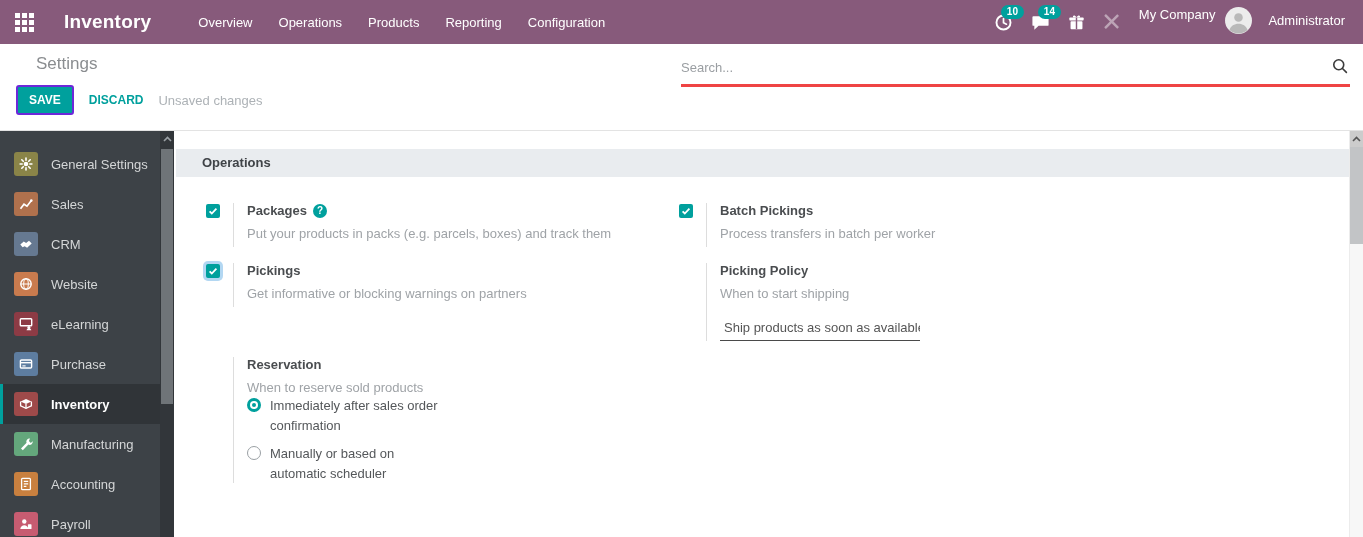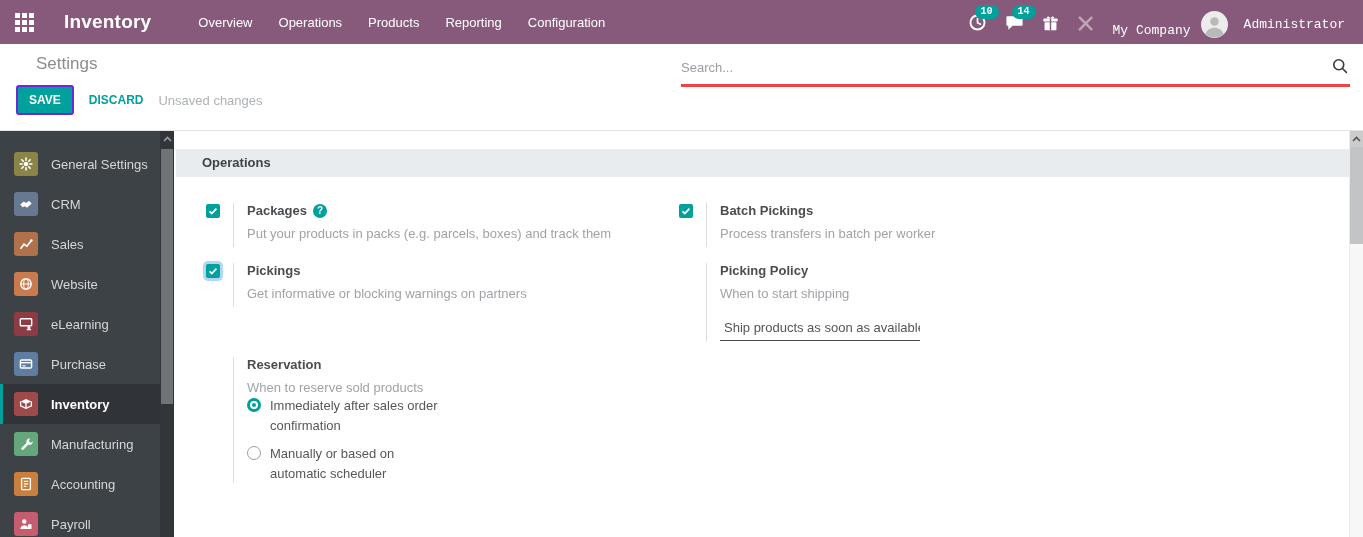--- a/index.html
+++ b/index.html
@@ -7,21 +7,21 @@
     font-family:"Liberation Sans", sans-serif; background:#fff; }
 
   
   .navbar { height:44px; background:#875A7B; display:flex; align-items:center; color:#fff; }
   .apps-toggle { width:48px; display:flex; justify-content:center; cursor:pointer; }
   .grid-icon { display:grid; grid-template-columns:repeat(3,5px); grid-gap:2px; }
   .grid-icon i { width:5px; height:5px; background:#fff; display:block; }
   .brand { font-size:19px; font-weight:bold; margin:0 34px 0 16px; letter-spacing:.2px; }
   .nav-menu { display:flex; font-size:13px; }
   .nav-item { padding:6px 13px; cursor:pointer; border-radius:2px; }
-  .systray { margin-left:auto; display:flex; align-items:flex-end; font-size:13px;font-family:Liberation Mono, monospace; }
+  .systray { margin-left:auto; display:flex; align-items:flex-start; font-size:13px; }
   .tray-icon { position:relative; padding:6px 9px; cursor:pointer; display:flex; align-items:center; }
   .badge { position:absolute; top:-2px; left:16px; background:#00A09D; color:#fff;
     font-size:10px; font-weight:bold; padding:2px 6px; border-radius:9px; line-height:1; }
   .company-name, .user-name { padding:0 10px; cursor:pointer; }
   .user-block { display:flex; align-items:center; gap:6px; padding-right:8px; cursor:pointer; }
 
   
   .control-panel { height:87px; background:#fff; position:relative; border-bottom:1px solid #e3e3e3; }
   .page-title { font-size:17px; color:#8a8d90; padding:10px 0 0 16px;margin-left:20px; }
   .cp-actions { display:flex; align-items:center; gap:15px; margin:11px 0 0 16px; }
@@ -191,36 +191,36 @@
               <circle cx="7" cy="7" r="2.3" fill="#fff"></circle>
             <g stroke="#fff" stroke-width="1.6" stroke-linecap="round">
               <path d="M7 1.1v2.1M7 10.8v2.1M1.1 7h2.1M10.8 7h2.1M2.8 2.8l1.5 1.5M9.7 9.7l1.5 1.5M11.2 2.8L9.7 4.3M4.3 9.7l-1.5 1.5"></path>
             </g>
             </svg>
         </span>
         <span>General Settings</span>
       </div>
 
       <div class="side-item">
-        <span class="app-icon" style="background: rgb(102, 121, 145);">
-          <svg width="14" height="14" viewBox="0 0 14 14">
-            <path d="M1.3 7.6L4.8 4.4l2.3 1.7 2.9-2.4 2.7 2.7-4.6 4.3-2.4-1.4-2.1.9z" fill="#fff"></path>
-            </svg>
-        </span>
-        <span>CRM</span>
-      </div>
-
-      <div class="side-item">
         <span class="app-icon" style="background: rgb(176, 113, 77);">
           <svg width="14" height="14" viewBox="0 0 14 14">
             <polyline points="1.5,11.8 5,7.2 8,9.2 12.3,3.6" fill="none" stroke="#fff" stroke-width="1.7"></polyline>
             <circle cx="12.3" cy="3.6" r="1.3" fill="#fff"></circle>
             </svg>
         </span>
         <span>Sales</span>
+      </div>
+
+      <div class="side-item">
+        <span class="app-icon" style="background: rgb(102, 121, 145);">
+          <svg width="14" height="14" viewBox="0 0 14 14">
+            <path d="M1.3 7.6L4.8 4.4l2.3 1.7 2.9-2.4 2.7 2.7-4.6 4.3-2.4-1.4-2.1.9z" fill="#fff"></path>
+            </svg>
+        </span>
+        <span>CRM</span>
       </div>
 
       <div class="side-item">
         <span class="app-icon" style="background: rgb(201, 123, 78);">
           <svg width="14" height="14" viewBox="0 0 14 14">
             <circle cx="7" cy="7" r="5.2" fill="none" stroke="#fff" stroke-width="1.4"></circle>
             <ellipse cx="7" cy="7" rx="2.3" ry="5.2" fill="none" stroke="#fff" stroke-width="1"></ellipse>
             <path d="M1.8 7h10.4" stroke="#fff" stroke-width="1"></path>
             </svg>
         </span>

